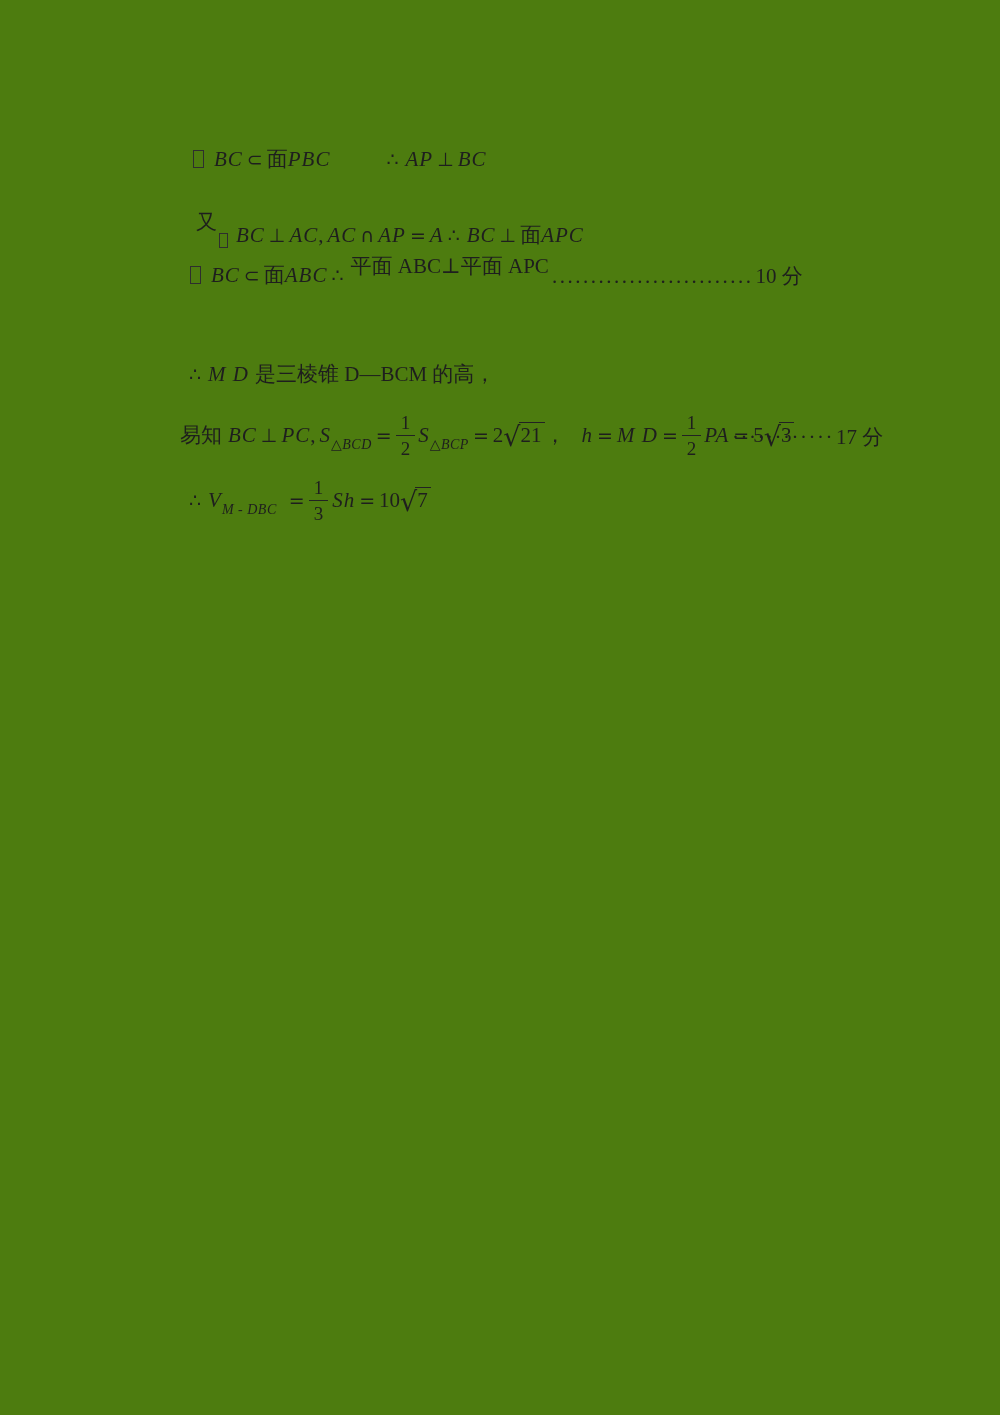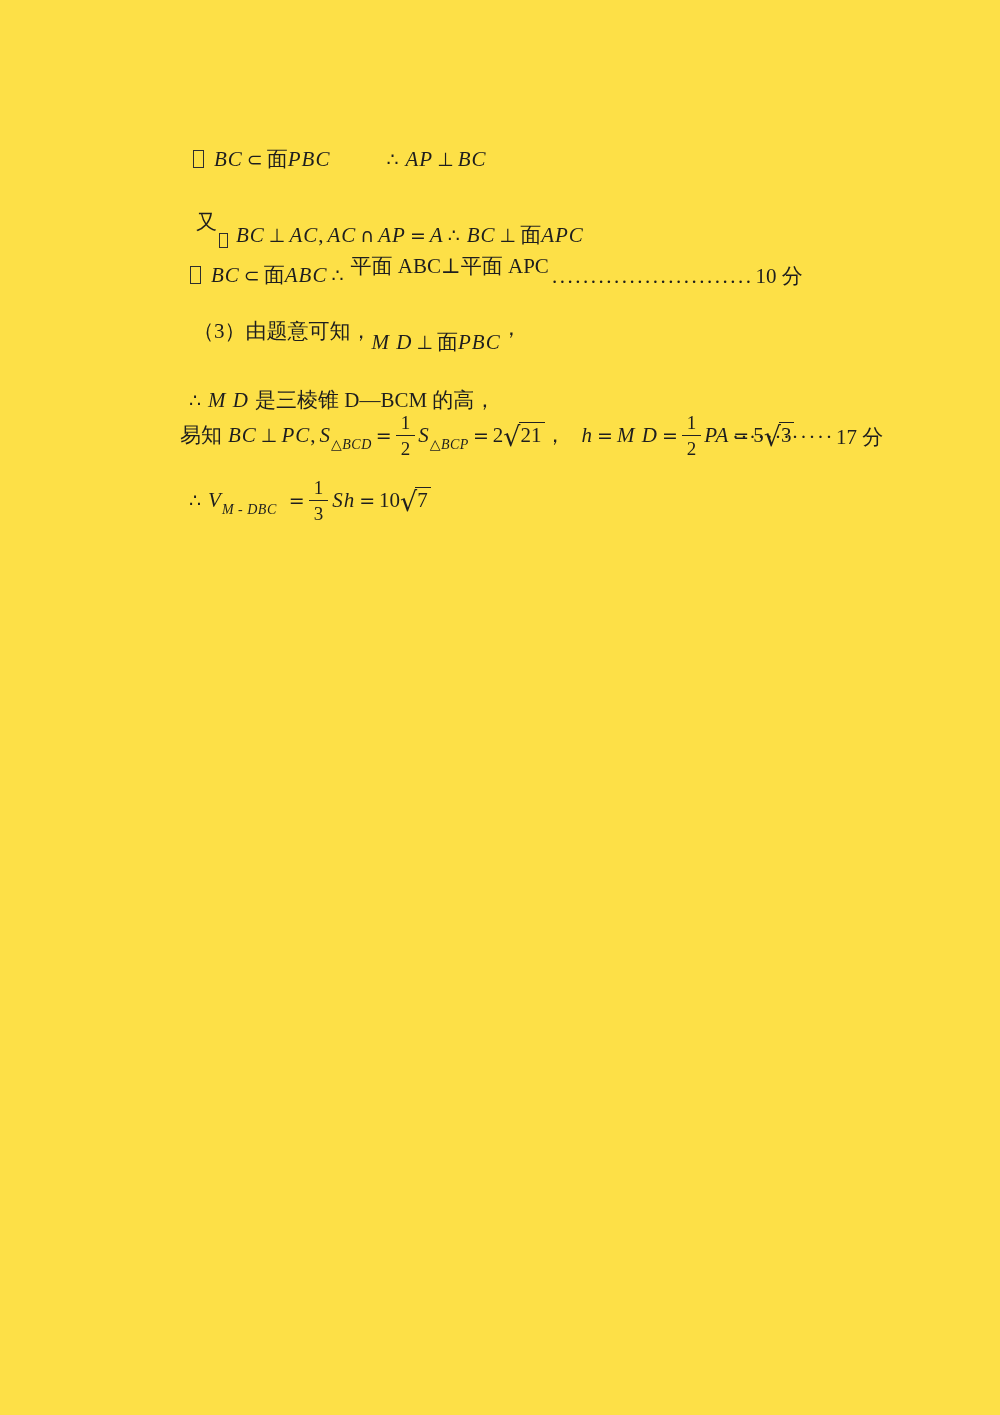--- a/index.html
+++ b/index.html
@@ -1,19 +1,19 @@
 <!DOCTYPE html>
 <html><head>
 <meta charset="utf-8">
 <style>
   html,body{margin:0;padding:0;background:#e8e8e8;}
   .page{
     position:relative;
     width:1000px;height:1415px;
-    background:#fde047;
+    background:#4d7c0f;
     font-family:"Liberation Serif","DejaVu Serif","DejaVu Sans",serif;
     color:#1e1e1e;
     overflow:hidden;
   }
   .line{position:absolute;white-space:nowrap;font-size:21px;line-height:26px;}
   .mi{font-style:italic;letter-spacing:1px;}
   .mn{font-style:normal;}
   .mo{font-style:normal;padding:0 4px;font-family:"DejaVu Sans","DejaVu Serif",serif;font-size:19px;}
   .therefore{padding-right:7px;}
   .cn{font-style:normal;}
@@ -49,25 +49,22 @@
     <span class="cn also">又</span><span class="tofu tofu-sm"></span><span class="mi">BC</span><span class="mo">⊥</span><span class="mi">AC</span><span class="p">,</span><span class="mi">AC</span><span class="mo">∩</span><span class="mi">AP</span><span class="mo">=</span><span class="mi">A</span><span class="mo therefore">∴</span><span class="mi">BC</span><span class="mo">⊥</span><span class="cn">面</span><span class="mi">APC</span>
   </div>
 
   <div class="line" style="top:262px;left:190px;width:620px;">
     <span class="tofu"></span><span class="mi">BC</span><span class="mo">⊂</span><span class="cn">面</span><span class="mi">ABC</span><span class="mo therefore">∴</span><span class="cn sup-group">平面 ABC⊥平面 APC</span>
     <span class="dotsrow" style="left:362px;top:1px;">
       <span class="dots-low">..........................</span><span class="score">10 分</span>
     </span>
   </div>
 
-  <div class="line" style="top:318px;left:193px;">
-    <span class="cn">（3）由题意可知，</span><span class="low-group"><span class="mi">M D</span><span class="mo">⊥</span><span class="cn">面</span><span class="mi">PBC</span></span><span class="cn raise-comma">，</span>
-  </div>
 
-  <div class="line" style="top:387px;left:185px;">
+  <div class="line" style="top:361px;left:185px;">
     <span class="mo therefore">∴</span><span class="mi">M D</span><span class="spacer" style="width:6px;"></span><span class="cn">是三棱锥 D—BCM 的高，</span>
   </div>
 
   <div class="line" style="top:414px;left:180px;width:700px;">
     <span class="cn">易知</span><span class="spacer" style="width:6px;"></span><span class="mi">BC</span><span class="mo">⊥</span><span class="mi">PC</span><span class="p">,</span><span class="mi">S</span><span class="msub">△BCD</span><span class="mo">=</span><span class="frac"><span class="num">1</span><span class="den">2</span></span><span class="spacer" style="width:3px;"></span><span class="mi">S</span><span class="msub">△BCP</span><span class="mo">=</span><span class="mn">2</span><span class="rad">√</span><span class="radicand">21</span><span class="cn">，</span><span class="spacer" style="width:16px;"></span><span class="mi">h</span><span class="mo">=</span><span class="mi">M D</span><span class="mo">=</span><span class="frac"><span class="num">1</span><span class="den">2</span></span><span class="spacer" style="width:3px;"></span><span class="mi">PA</span><span class="mo">=</span><span class="mn">5</span><span class="rad">√</span><span class="radicand">3</span>
     <span class="dotsrow" style="left:552px;top:10px;">
       <span class="dots-mid">············</span><span class="score">17 分</span>
     </span>
   </div>
 

